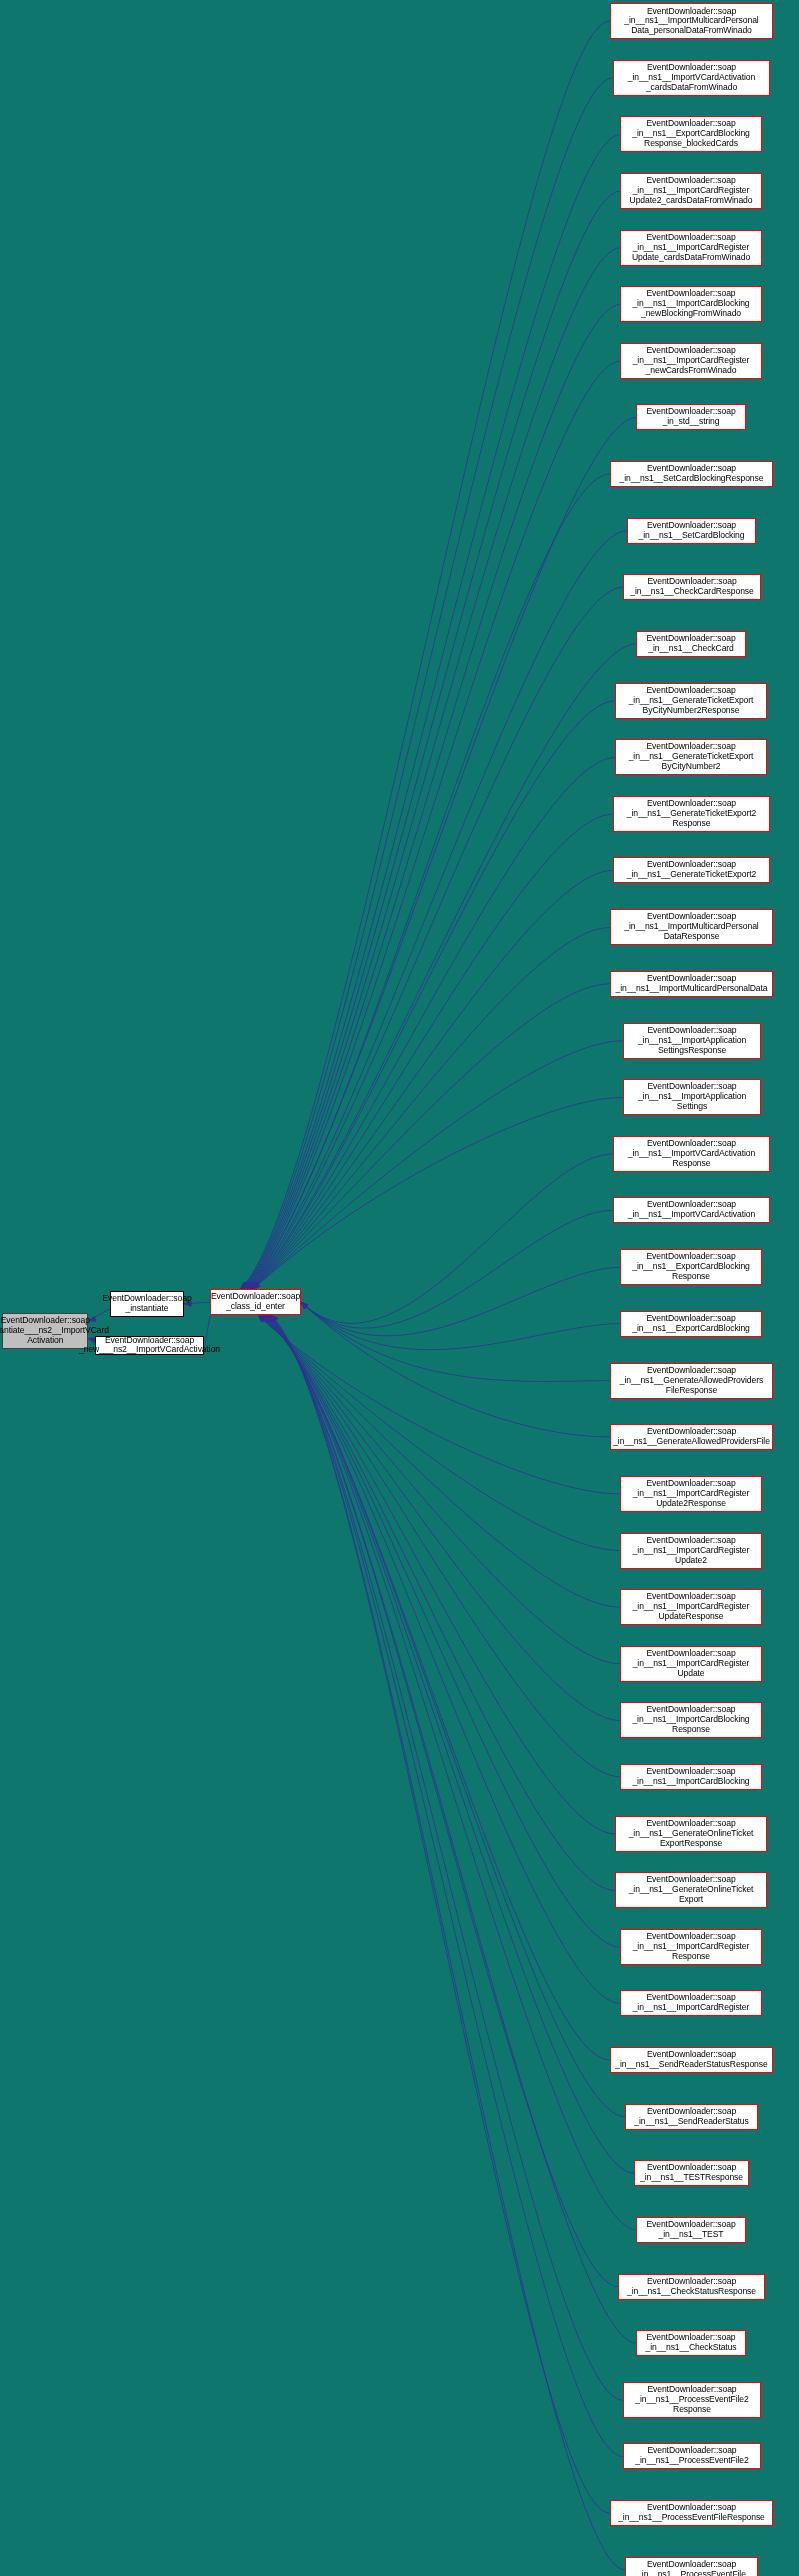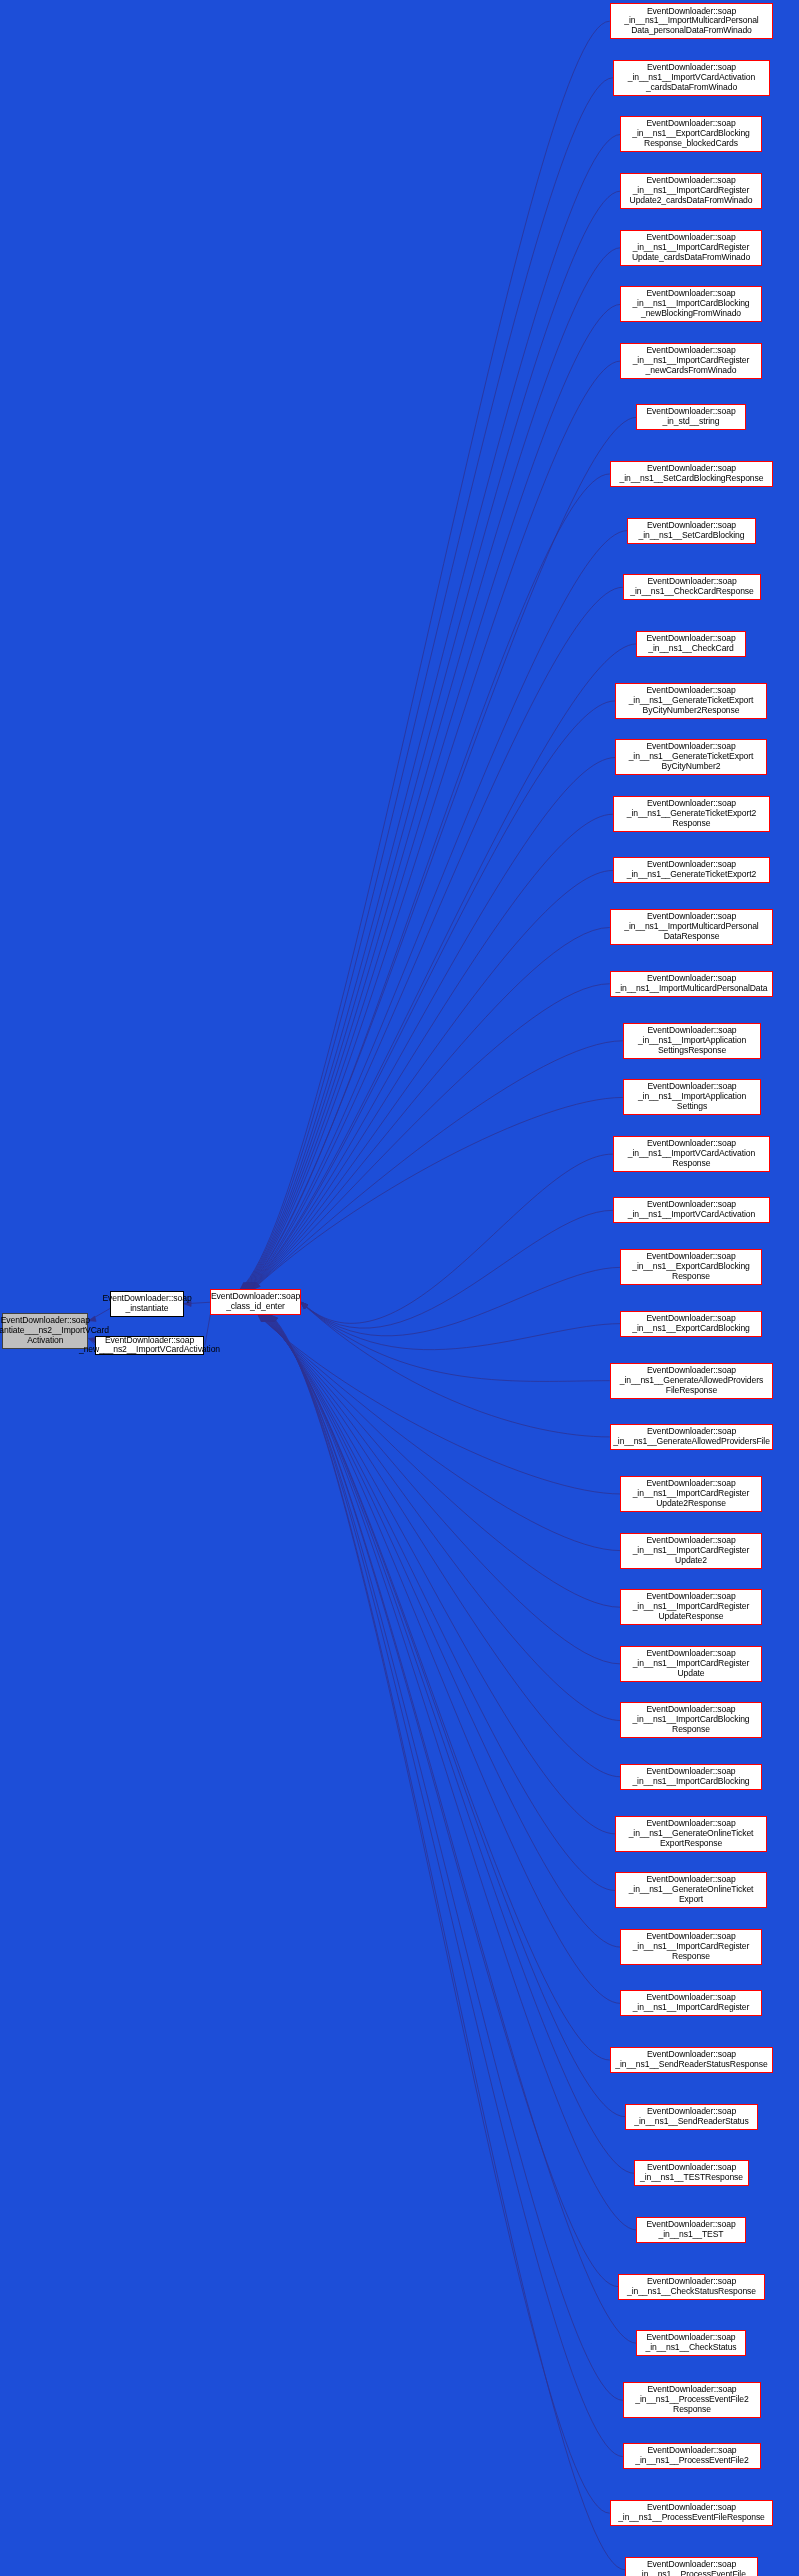--- a/index.html
+++ b/index.html
@@ -1,17 +1,17 @@
 <!DOCTYPE html>
 <html style="font-size:12.3px"><head>
 <meta charset="utf-8">
 <style>
   html,body{margin:0;padding:0;background:#ffffff;}
   body{font-family:"Liberation Sans", sans-serif;}
-  #graph{position:relative;width:800px;height:2576px;overflow:hidden;background:#1d4ed8;}
+  #graph{position:relative;width:800px;height:2576px;overflow:hidden;background:#0f766e;}
   #edges{position:absolute;left:0;top:0;width:800px;height:2576px;}
   .node{
     position:absolute;
     box-sizing:border-box;
     display:flex;align-items:center;justify-content:center;
     text-align:center;
     font-size:8.6px;
     line-height:9.7px;
     color:#000;
     background:#ffffff;

